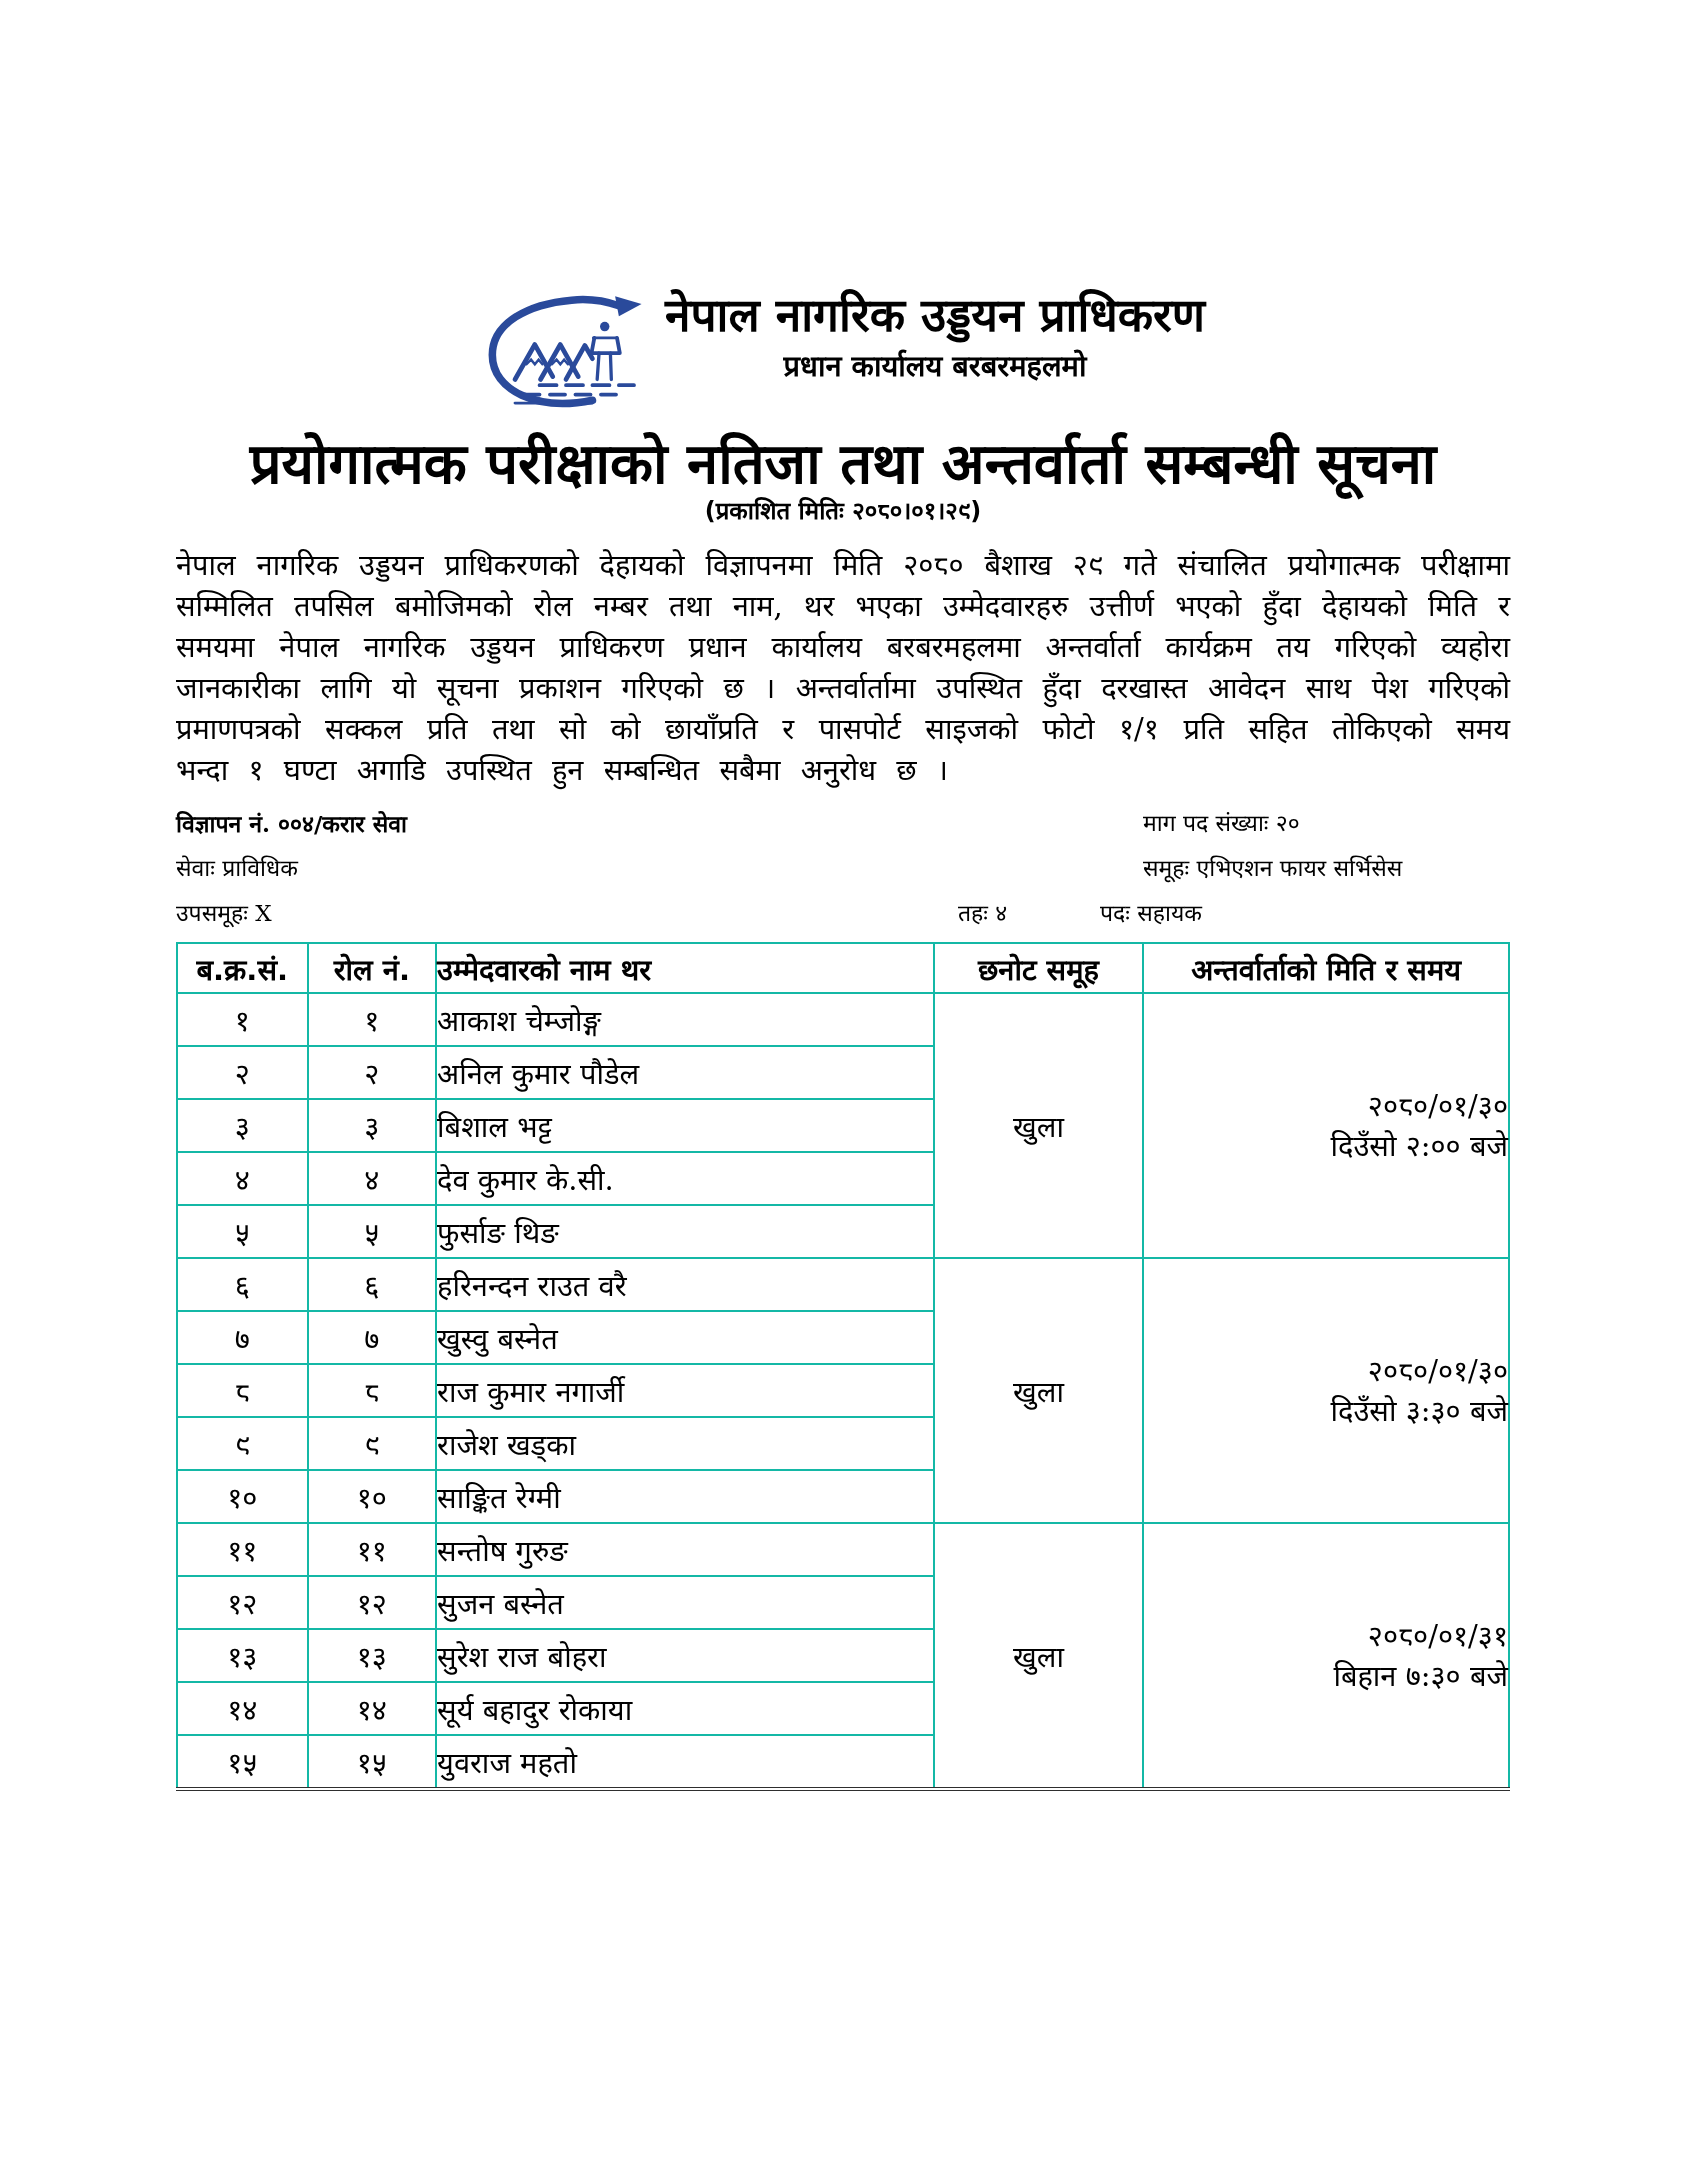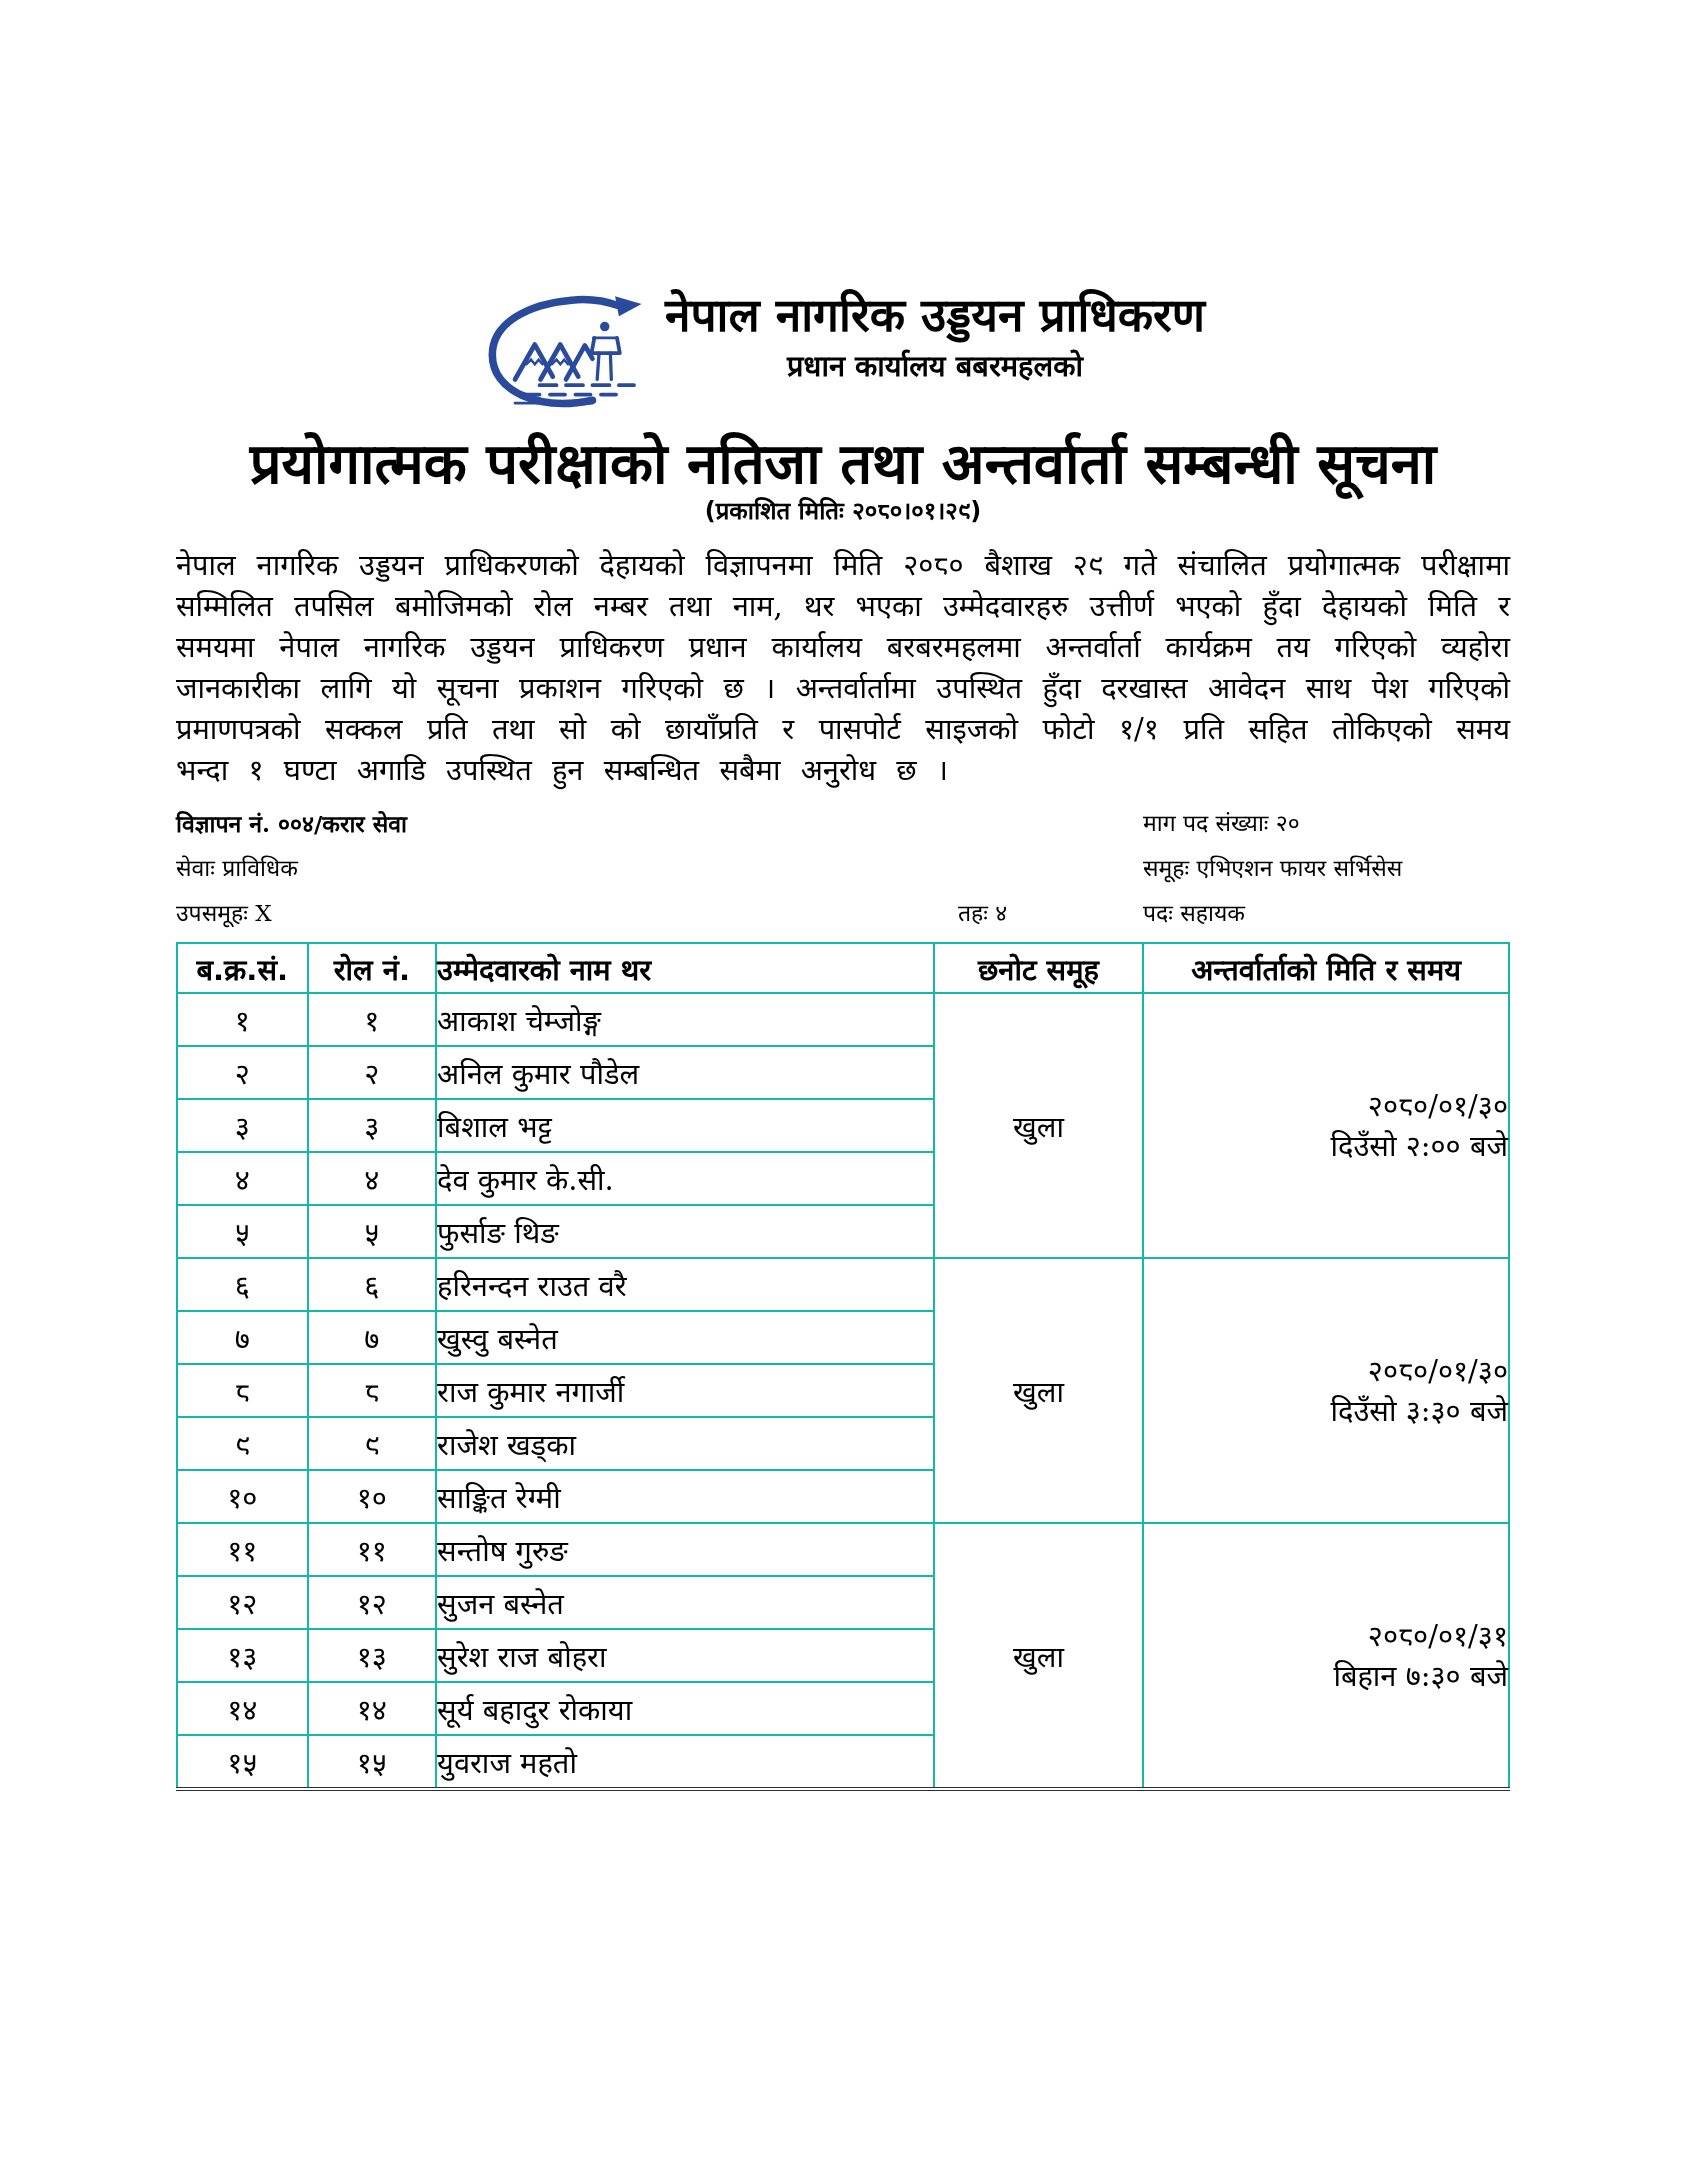--- a/index.html
+++ b/index.html
@@ -64,21 +64,21 @@
     line-height:41px;
     text-align:justify;
     text-justify:inter-word;
     word-spacing:0.38em;
   }
   
   .meta-block{margin-top:10px;font-size:23px;}
   .meta-row{position:relative;height:45px;line-height:45px;}
   .meta-left{position:absolute;left:0;top:0;}
   .meta-mid{position:absolute;left:782px;top:0;}
-  .meta-right{position:absolute;left:967px;top:0;}
+  .meta-right{position:absolute;left:924px;top:0;}
   .meta-right2{position:absolute;left:967px;top:0;}
   .bold{font-weight:bold;}
   
   table.roster{
     margin-top:6px;
     width:1334px;
     border-collapse:collapse;
     table-layout:fixed;
     font-size:29px;
   }
@@ -130,21 +130,21 @@
             <path d="M 36,125 H 118" stroke-width="3"></path>
           </g>
 
           <polygon points="142,12 170,20 146,33" fill="#2a4a9b"></polygon>
 
           <circle cx="131" cy="44" r="5" fill="#2a4a9b"></circle>
         </svg>
       </div>
       <div class="org-text">
         <div class="org-name">नेपाल नागरिक उड्डयन प्राधिकरण</div>
-        <div class="org-office">प्रधान कार्यालय बबरमहलको</div>
+        <div class="org-office">प्रधान कार्यालय बरबरमहलमो</div>
       </div>
     </div>
 
     <div class="notice-title">प्रयोगात्मक परीक्षाको नतिजा तथा अन्तर्वार्ता सम्बन्धी सूचना</div>
     <div class="pub-date">(प्रकाशित मितिः २०८०।०१।२९)</div>
 
     <div class="body-para">नेपाल नागरिक उड्डयन प्राधिकरणको देहायको विज्ञापनमा मिति २०८० बैशाख २९ गते संचालित प्रयोगात्मक परीक्षामा सम्मिलित तपसिल बमोजिमको रोल नम्बर तथा नाम, थर भएका उम्मेदवारहरु उत्तीर्ण भएको हुँदा देहायको मिति र समयमा नेपाल नागरिक उड्डयन प्राधिकरण प्रधान कार्यालय बरबरमहलमा अन्तर्वार्ता कार्यक्रम तय गरिएको व्यहोरा जानकारीका लागि यो सूचना प्रकाशन गरिएको छ । अन्तर्वार्तामा उपस्थित हुँदा दरखास्त आवेदन साथ पेश गरिएको प्रमाणपत्रको सक्कल प्रति तथा सो को छायाँप्रति र पासपोर्ट साइजको फोटो १/१ प्रति सहित तोकिएको समय भन्दा १ घण्टा अगाडि उपस्थित हुन सम्बन्धित सबैमा अनुरोध छ ।</div>
 
     <div class="meta-block">
       <div class="meta-row">

